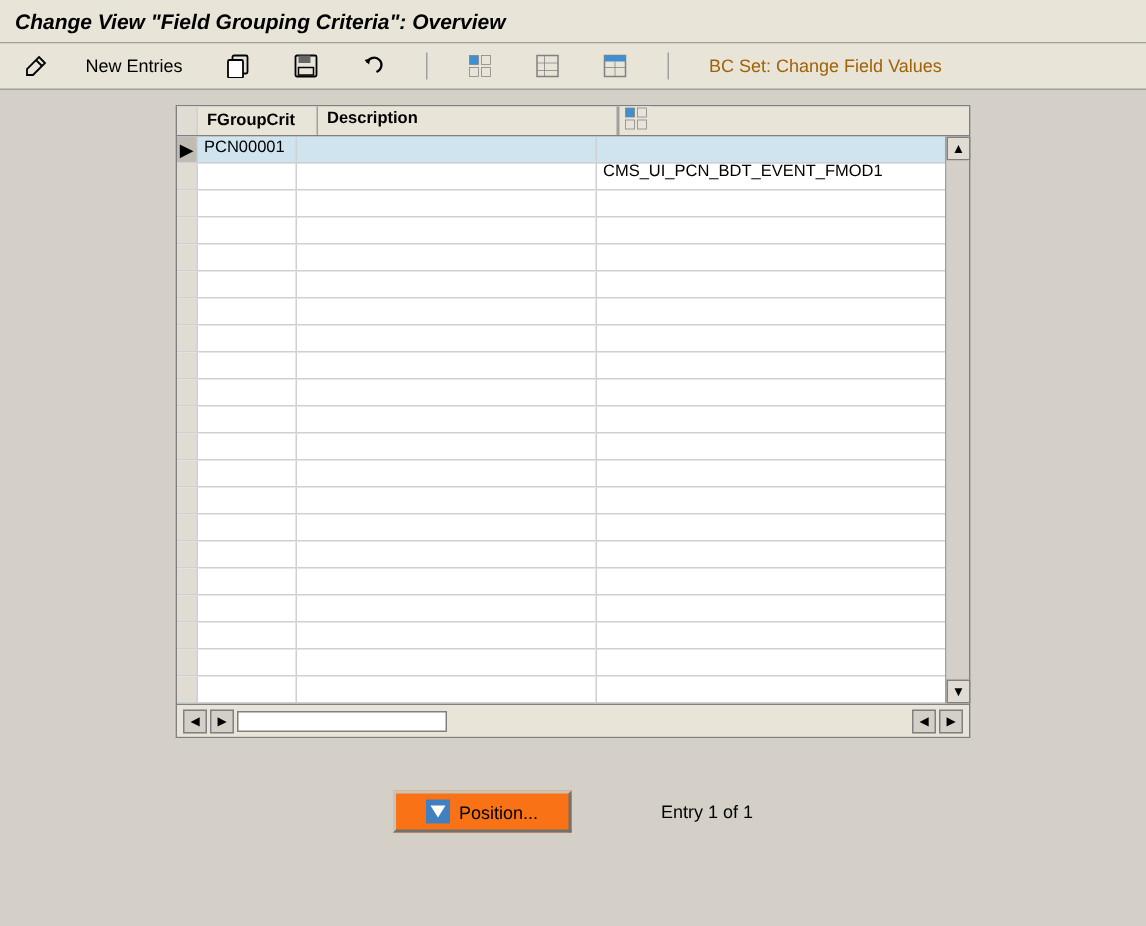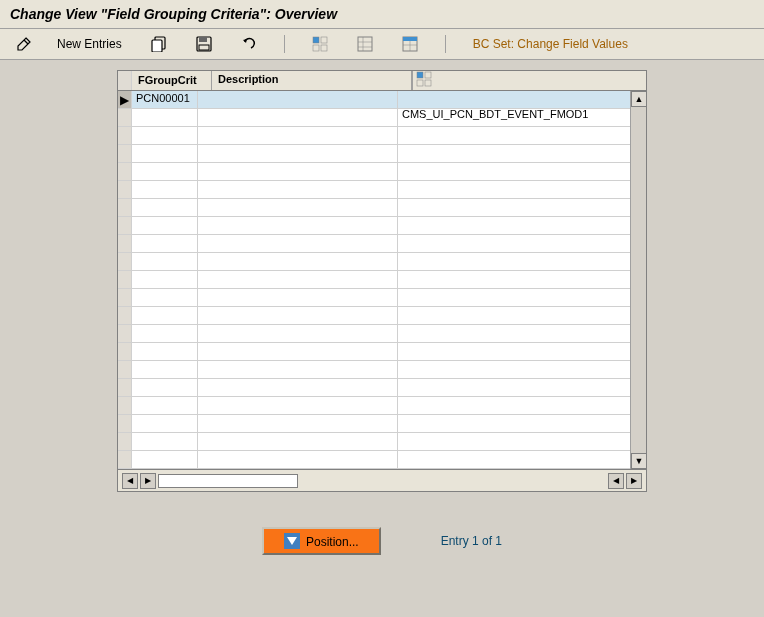--- a/index.html
+++ b/index.html
@@ -218,21 +218,21 @@
       padding: 4px 20px;
       cursor: pointer;
       display: flex;
       align-items: flex-end;
       gap: 6px;
       font-size: 12px;
     }
 
     .entry-info {
       font-size: 12px;
-      color: #0c4a6e;
+      color: #000000;
     }
 
     .position-icon {
       width: 16px;
       height: 16px;
       background-color: #4080c0;
       display: flex;
       align-items: center;
       justify-content: center;
     }

